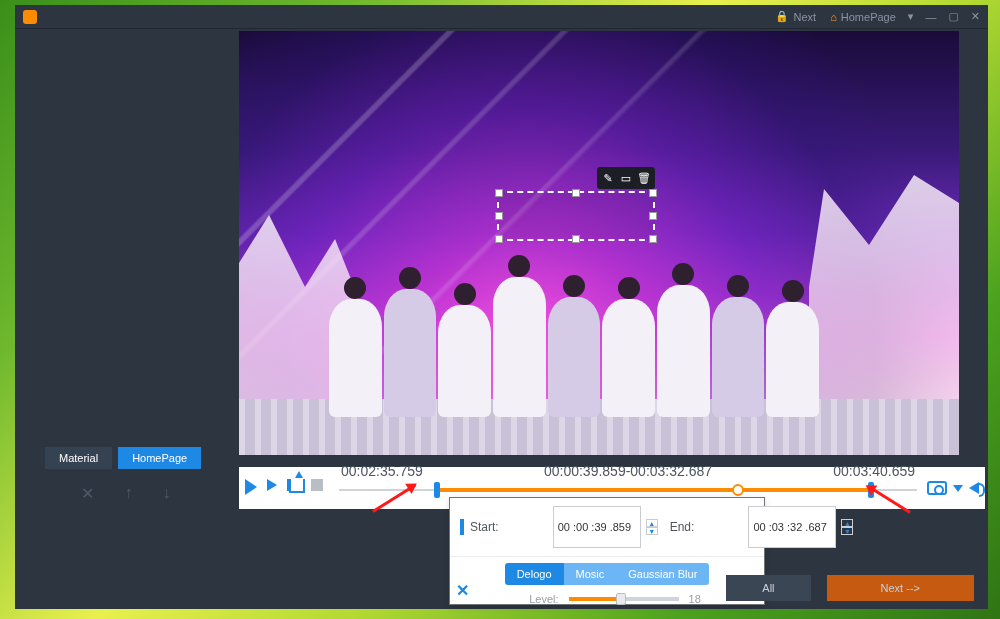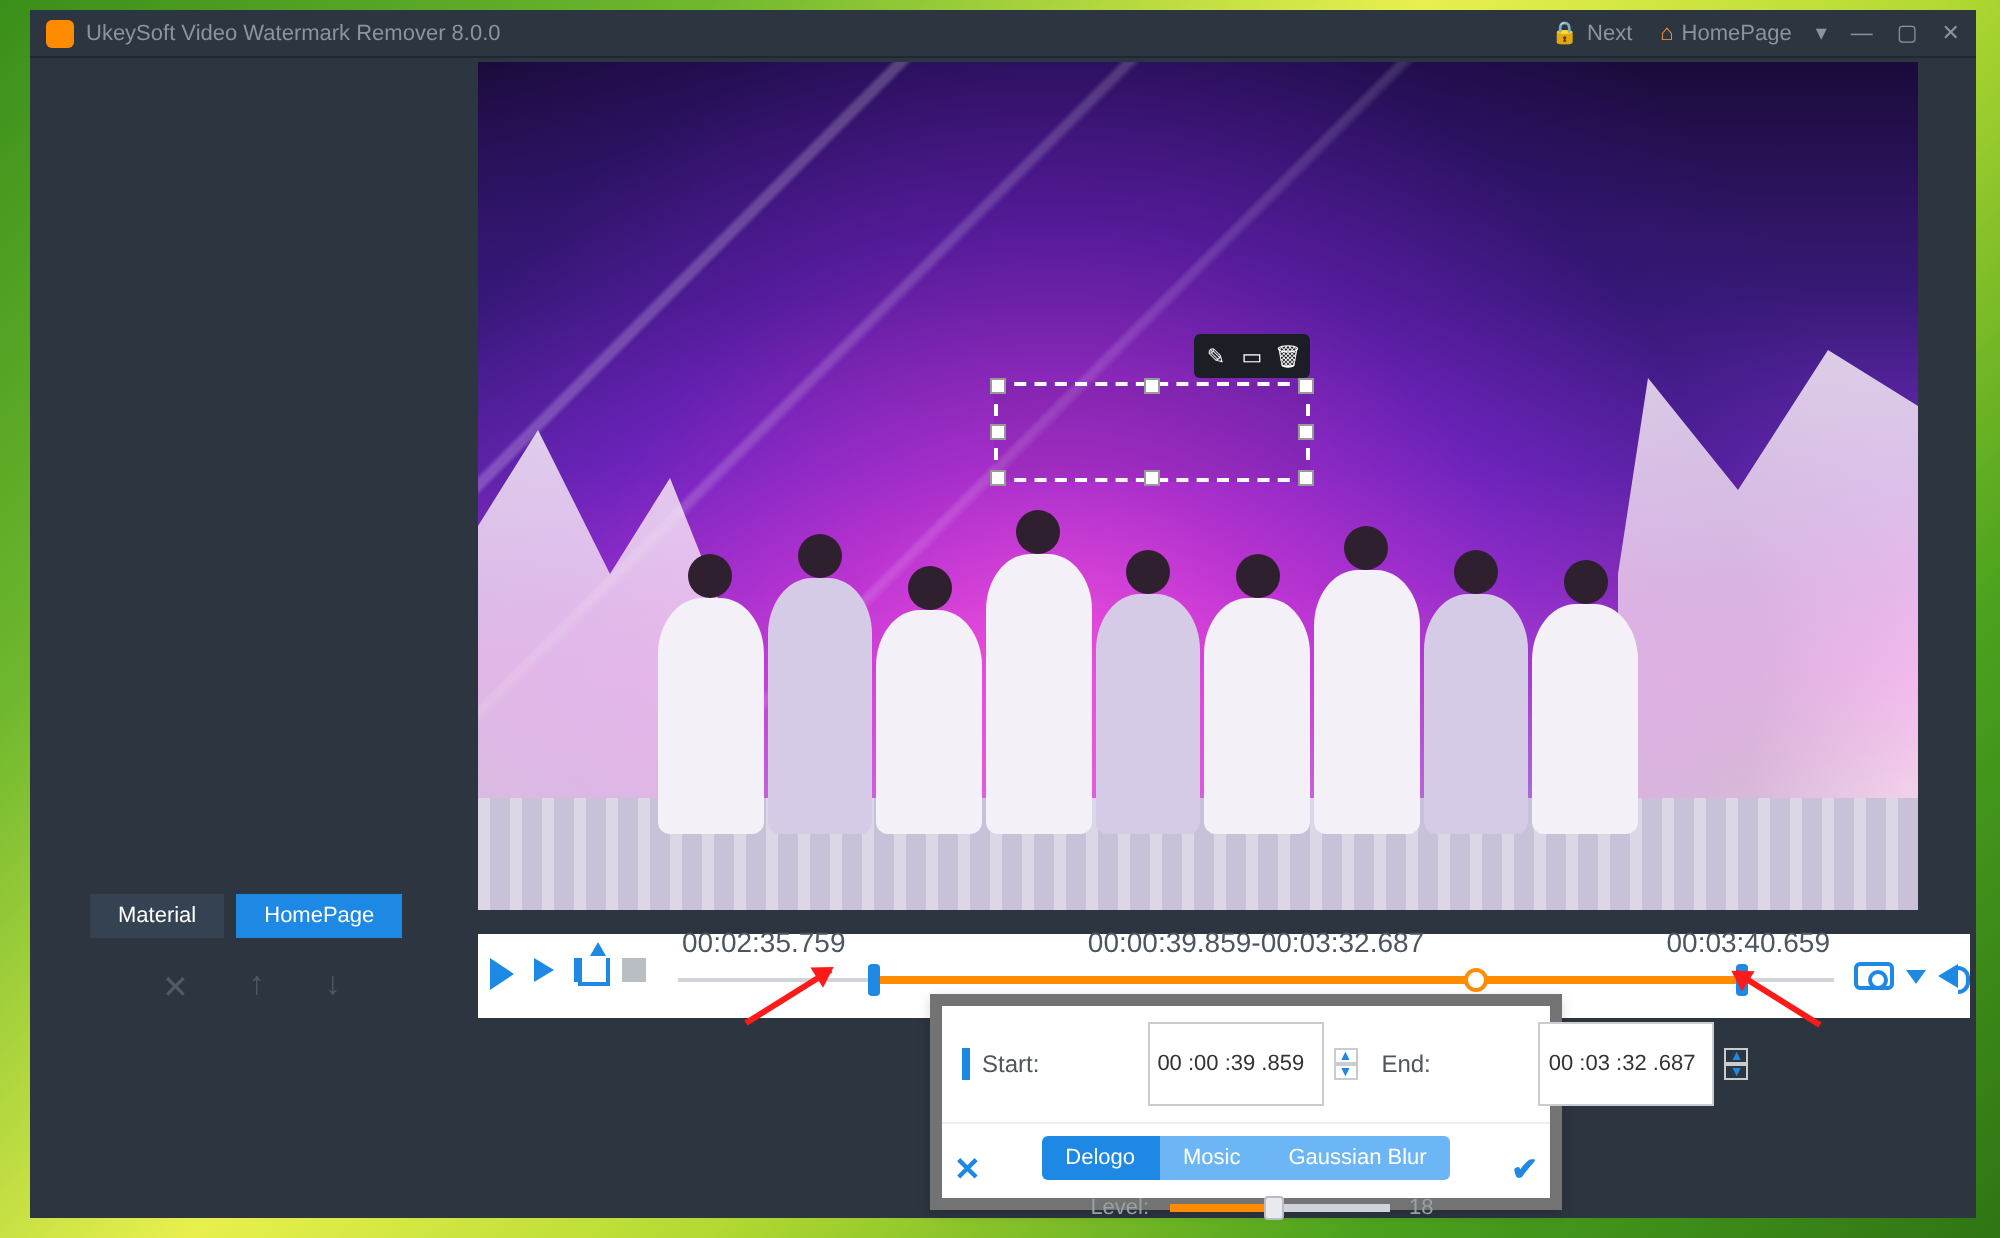--- a/index.html
+++ b/index.html
@@ -155,23 +155,23 @@
 .tl-right-icons .speaker::after{content:"";position:absolute;left:10px;top:-5px;width:4px;height:10px;border:2px solid #1e88e5;border-left:none;border-radius:0 10px 10px 0;}
 
 .arrow-red { position:absolute; width:50px; height:3px; background:#ff1a1a; transform-origin:left center;}
 .arrow-red::after{content:"";position:absolute;right:-2px;top:-5px;width:0;height:0;border-left:10px solid #ff1a1a;border-top:6px solid transparent;border-bottom:6px solid transparent;}
 .arrow1{ left:358px; top:505px; transform:rotate(-32deg);}
 .arrow2{ left:895px; top:506px; transform:rotate(-148deg);}
 
 
 .popover {
   position:absolute;
-  left:450px; top:492px; width:316px; height:108px;
+  left:434px; top:492px; width:316px; height:108px;
   background:#ffffff;
-  border:6px solid #737373;
+  border:1px solid #737373;
   box-shadow:0 2px 6px rgba(0,0,0,0.15);
   font-size:12px;
 }
 .pop-row1 { display:flex; align-items:center; padding:8px 10px; gap:6px; border-bottom:1px solid #eceef1;}
 .pop-expand { width:16px;height:16px;border:2px solid #1e88e5; position:relative; display:inline-block;}
 .pop-expand::before,.pop-expand::after{content:"";position:absolute;background:#1e88e5;}
 .pop-label { color:#51565c; }
 .time-input { border:1px solid #c9ccd1; padding:14px 4px; font-size:11px; width:88px; color:#333;margin-left:48px;}
 .spin { display:inline-flex; flex-direction:column; margin-left:-1px; }
 .spin span{ width:12px;height:8px;border:1px solid #c9ccd1;display:flex;align-items:center;justify-content:center;font-size:7px;color:#1e88e5;}
@@ -195,21 +195,20 @@
 .btm-next { background:#c55a10; padding:7px 54px;}
 </style>
 </head>
 <body>
 
 <div class="outer-frame">
   <div class="app-window">
 
     <div class="title-bar">
       <div class="logo"></div>
-      <span>UkeySoft Video Watermark Remover 8.0.0</span>
       <span class="spacer"></span>
       <span class="tb-item">
         <span style="color:#ff9a2e">🔒</span>
         <span>Next</span>
       </span>
       <span class="tb-item">
         <span style="color:#ff9a2e">⌂</span>
         <span>HomePage</span>
       </span>
       <span class="tb-ctrl">▾</span>
@@ -331,15 +330,19 @@
         <div class="level-track">
           <div class="level-fill" id="level-fill" style="width: 48%;"></div>
           <div class="level-thumb" id="level-thumb" style="left: calc(48% - 5px);"></div>
         </div>
         <span>18</span>
       </div>
       <span class="pop-close">✕</span>
       <span class="pop-ok">✔</span>
     </div>
 
+    <div class="btm-btns">
+      <button class="btm-btn btm-all">All</button>
+      <button class="btm-btn btm-next">Next --&gt;</button>
+    </div>
 
   </div>
 </div>
 
 </body></html>

